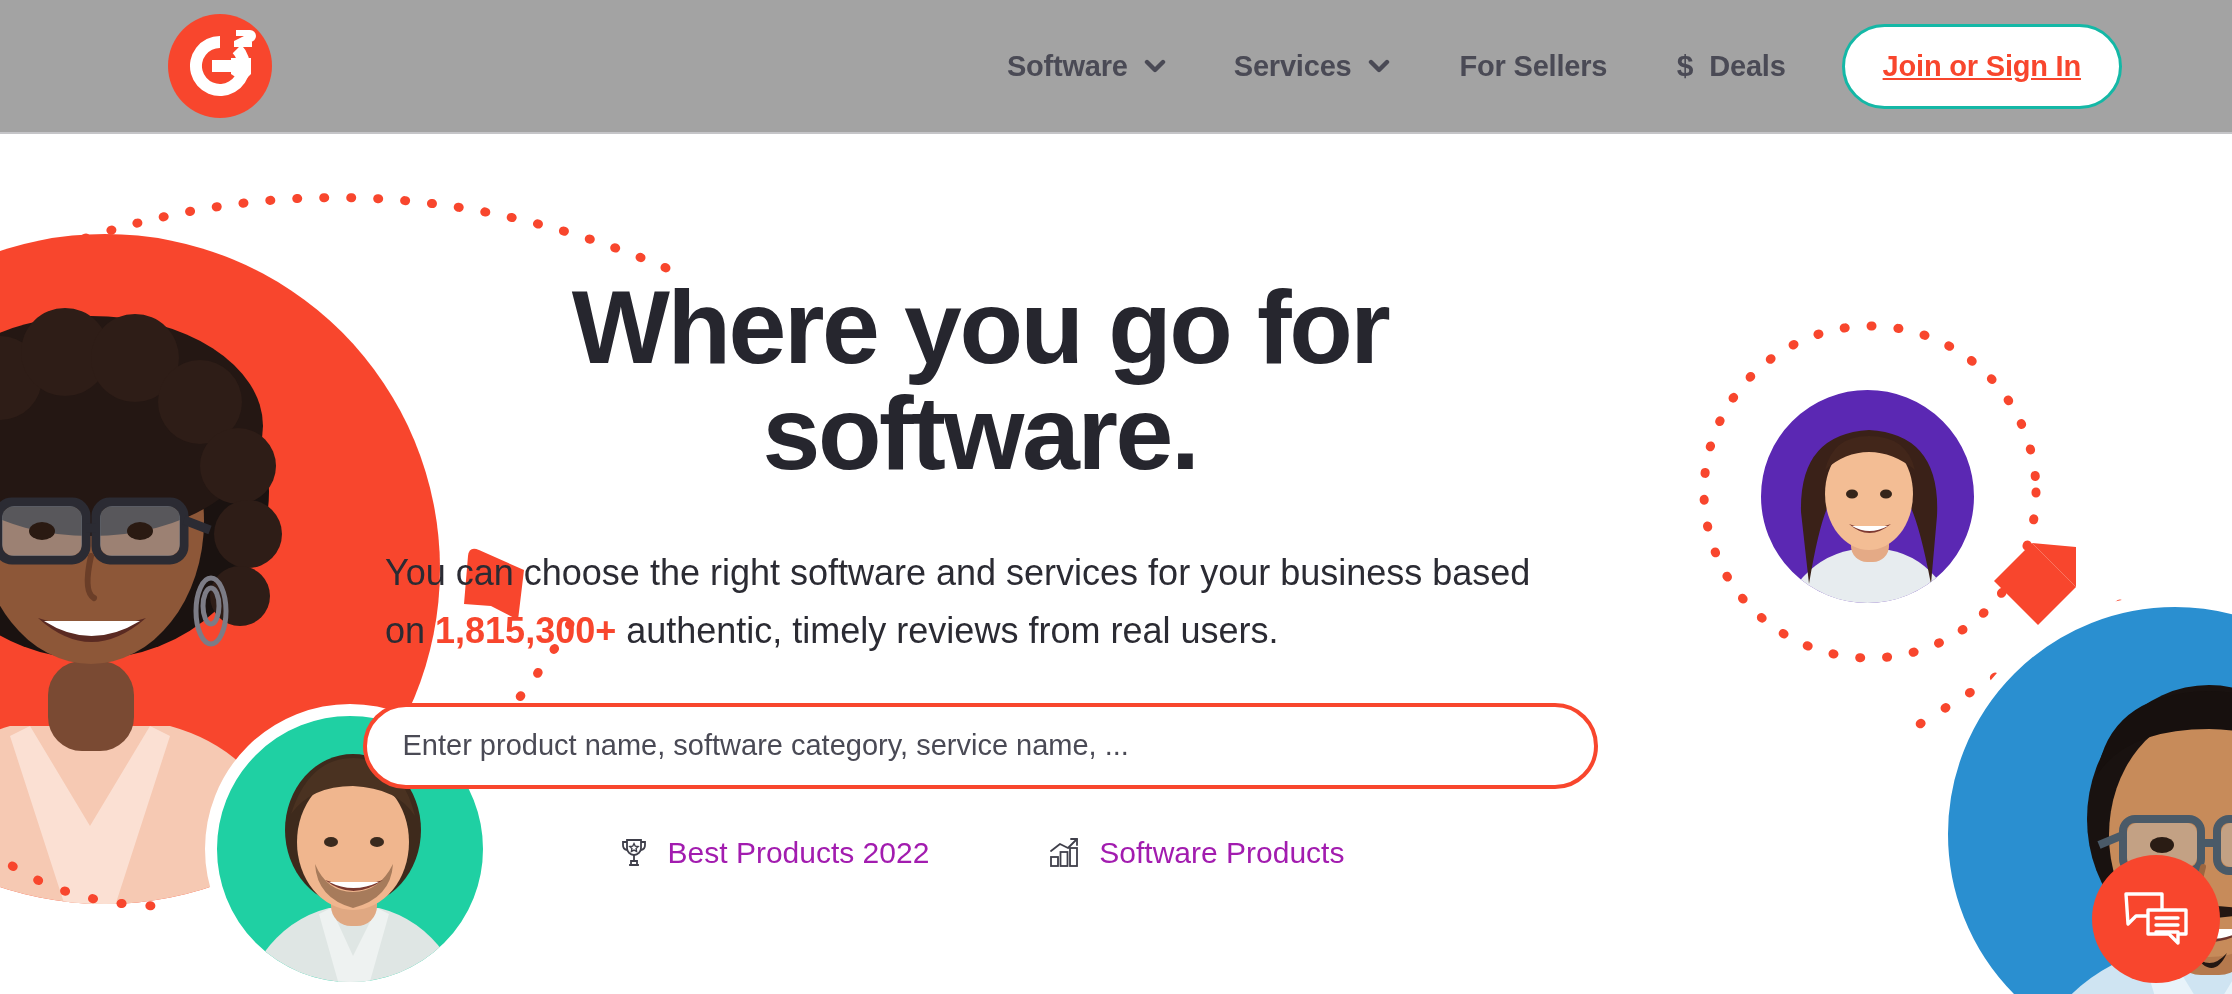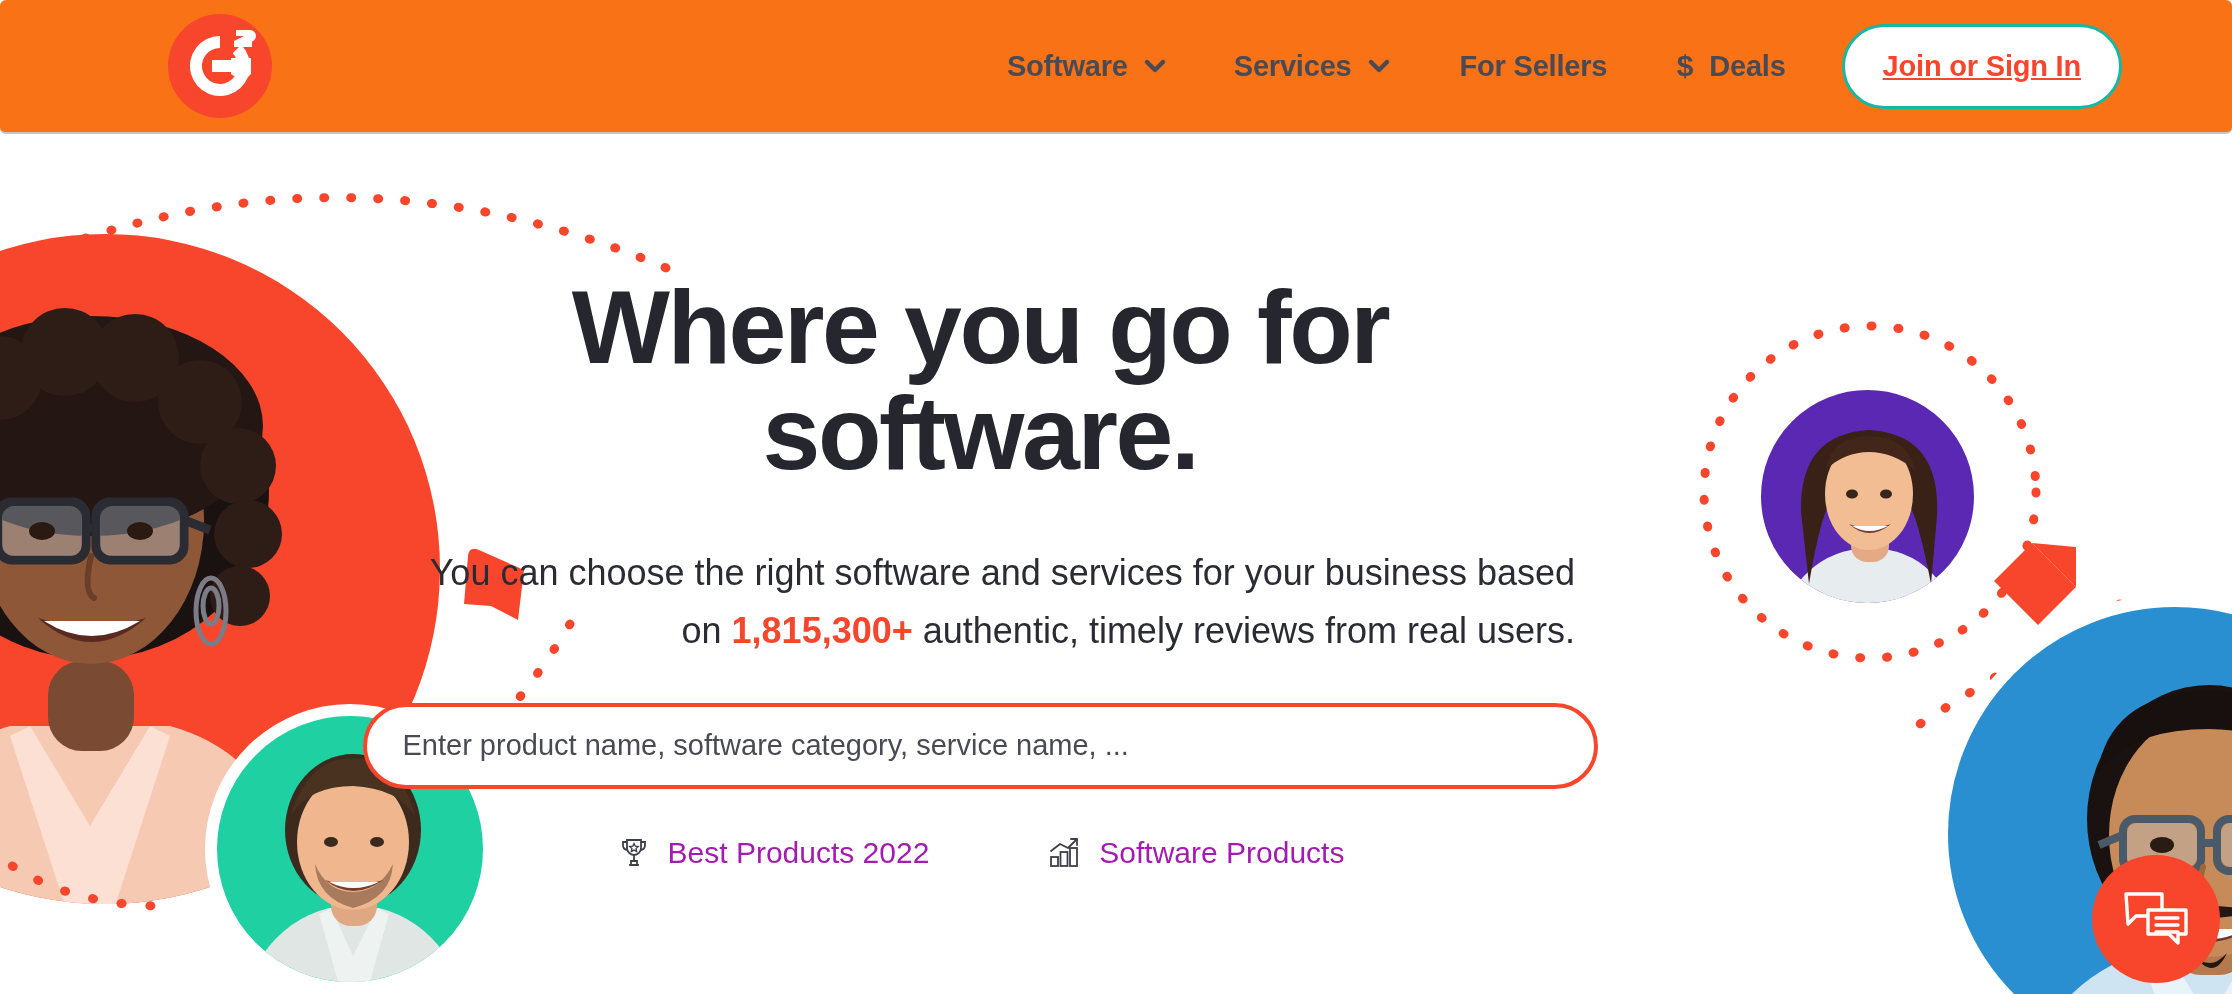--- a/index.html
+++ b/index.html
@@ -8,24 +8,23 @@
     overflow: hidden;
     background: #ffffff;
     font-family: "Liberation Sans", sans-serif;
   }
   .page { position: relative; width: 2232px; height: 994px; background:#fff; overflow:hidden; }
 
   
   .header {
     position: absolute; top: 0; left: 0;
     width: 2232px; height: 134px;
-    background: #f97316;
+    background: #a3a3a3;
     border-bottom: 2px solid #c5c5c8;
     z-index: 40;
-    border-radius: 6px;
   }
   .logo {
     position: absolute; left: 168px; top: 14px;
     width: 104px; height: 104px;
   }
   .logo svg { display:block; width:104px; height:104px; }
 
   .nav {
     position: absolute; right: 0; top: 0; height: 132px;
     display: flex; align-items: center; gap: 0px;
@@ -124,21 +123,21 @@
     color: #26262e;
     text-align: center;
     letter-spacing: -2.4px;
     max-width: 880px;
   }
   .subhead {
     margin-top: 58px;
     font-size: 36px;
     line-height: 1.62;
     color: #2b2b33;
-    text-align: right;
+    text-align: left;
     max-width: 1190px;
     font-weight: 400;
   }
   .subhead .count { color: #f8462d; font-weight: 700; }
 
   .searchbar {
     margin-top: 42px;
     width: 1235px; height: 86px;
     border: 4px solid #f8462d;
     border-radius: 48px;

